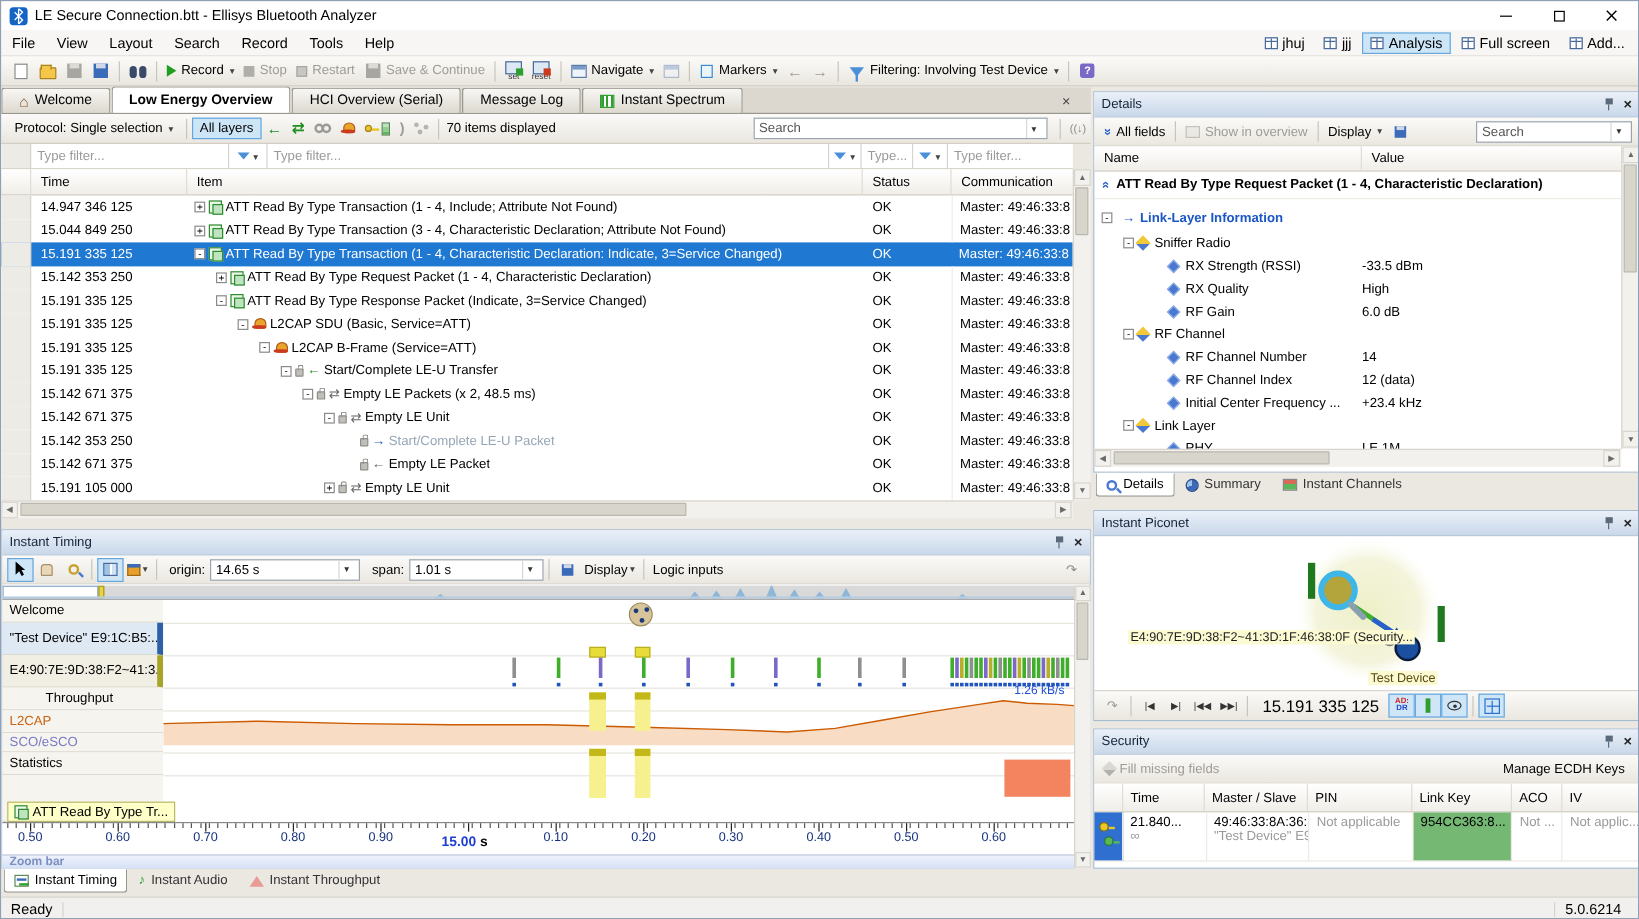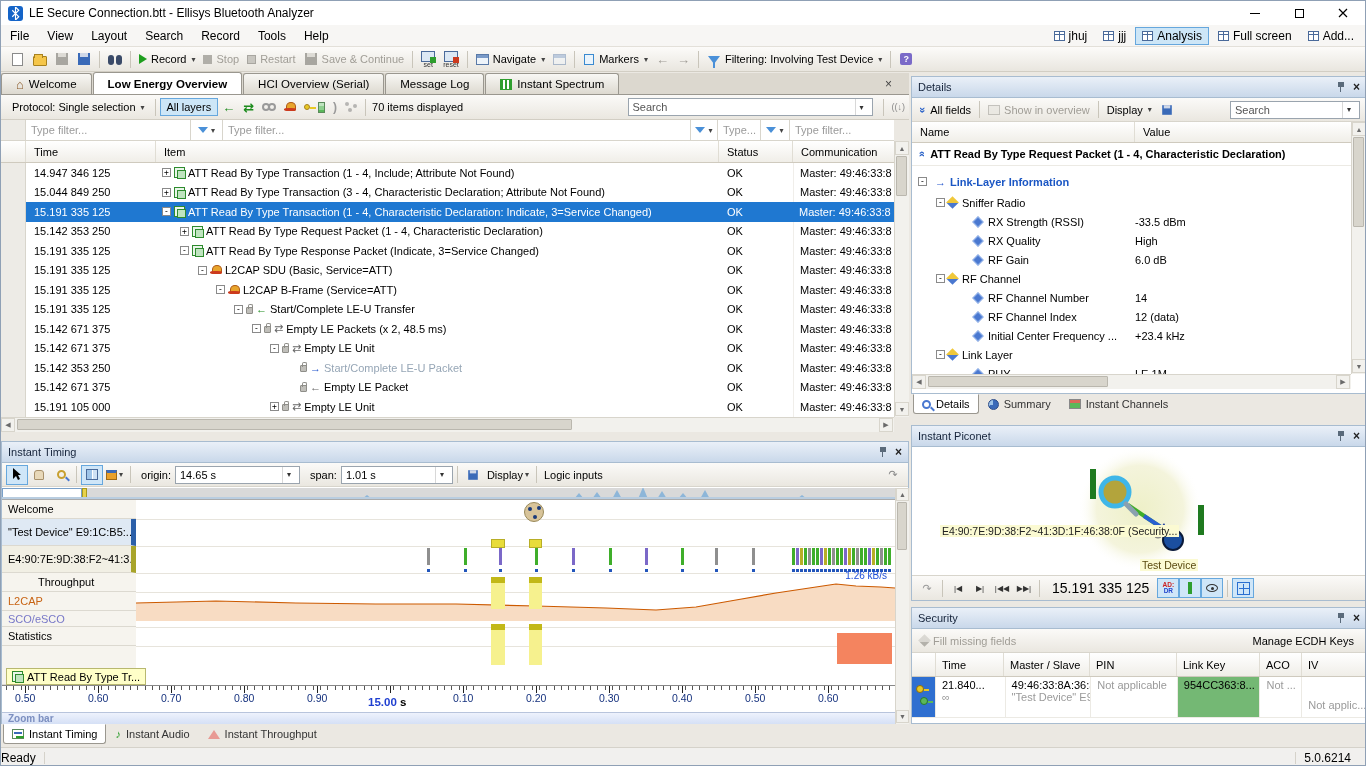--- a/index.html
+++ b/index.html
@@ -1292,39 +1292,39 @@
           <span style="display: block;">21.840...</span>
           <span class="gray" style="display: block;">∞</span>
         </div>
         <div class="sec-cell" style="width: 86px;">
           <span style="display: block;">49:46:33:8A:36:3...</span>
           <span class="gray" style="display: block;">"Test Device" E9:1...</span>
         </div>
         <div class="sec-cell gray" style="width: 87px;"><span>Not applicable</span></div>
         <div class="sec-cell" style="width: 83px; background: rgb(116, 184, 116);"><span>954CC363:8...</span></div>
         <div class="sec-cell gray" style="width: 42px;"><span>Not ...</span></div>
-        <div class="sec-cell gray" style="width: 64px; border-right: none; margin-top: 20px;"><span>Not applic...</span></div>
+        <div class="sec-cell gray" style="width: 64px; border-right: none;"><span>Not applic...</span></div>
       </div>
     </div>
 
   <div class="tabs-strip" id="right-tabs" style="left:910px;top:766px;width:456px;height:23px">
       <div class="btab">
         <div class="rawico">
           <span style="display: block;">101</span>
           <span style="display: block; color: rgb(204, 34, 34);">011</span>
         </div>
         <span class="dis">Raw data</span>
       </div>
       <div class="btab sel">
         <div class="lockg"></div>
         <span>Security</span>
       </div>
     </div>
 
   <div class="statusbar">
-    <span style="">Ready</span>
+    <span style="margin-left:8px">Ready</span>
     <div class="vr"></div>
     <div style="margin-left:auto;display:flex;align-items:center">
       <div class="vr"></div>
       <span style="margin-right:14px">5.0.6214</span>
     </div>
   </div>
 </div>
 
 </body></html>

